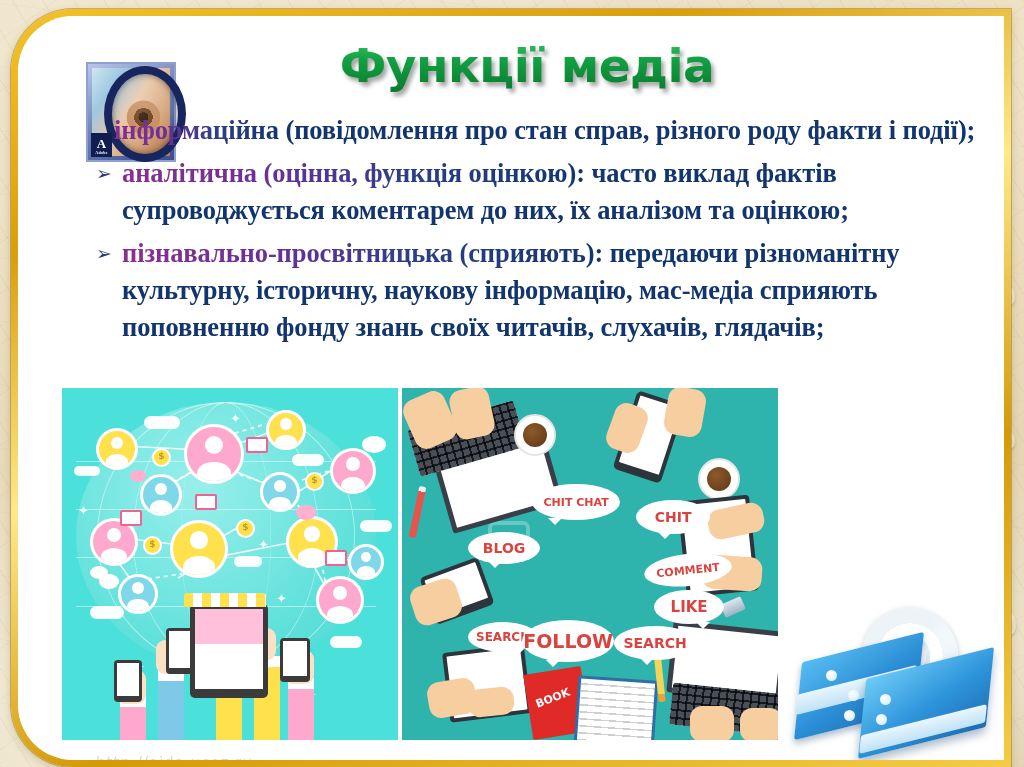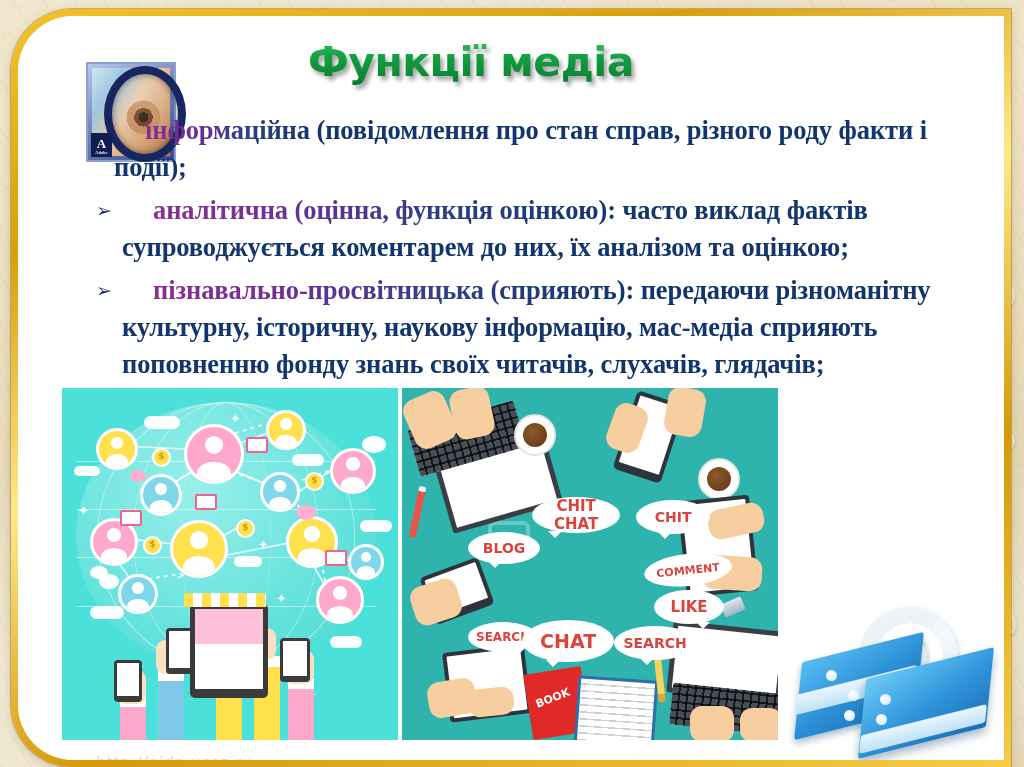--- a/index.html
+++ b/index.html
@@ -63,22 +63,22 @@
     background:radial-gradient(circle at 42% 34%, rgba(255,255,255,.18), rgba(0,0,0,0) 62%);
     box-shadow:inset 0 0 7px rgba(0,0,0,.5);
   }
   .ps-a{
     position:absolute;left:3px;bottom:3px;width:21px;height:24px;
     background:#0f1d50;color:#fff;font:700 13px/22px "Liberation Serif",serif;text-align:center;
   }
   .ps-a small{display:block;font-size:4px;line-height:3px;margin-top:-4px;letter-spacing:.3px;}
 
   .title{
-    position:absolute;left:290px;top:22px;width:470px;text-align:left;
-    font-family:"DejaVu Sans", sans-serif;font-weight:700;font-size:41px;letter-spacing:-.5px;
+    position:absolute;left:274px;top:22px;width:470px;text-align:center;
+    font-family:"DejaVu Sans", sans-serif;font-weight:700;font-size:47px;letter-spacing:-.5px;
     color:#0f9e3f;
     background:linear-gradient(180deg,#39c463 0%,#11a041 40%,#0a7a2e 100%);
     -webkit-background-clip:text;background-clip:text;-webkit-text-fill-color:transparent;
     filter:drop-shadow(3px 4px 2px rgba(90,90,90,.55));
     white-space:nowrap;
   }
 
   
   .body-copy{position:absolute;left:68px;top:96px;width:900px;}
   .bullet{display:flex;align-items:flex-start;margin-bottom:6px;}
@@ -87,21 +87,21 @@
     font-size:19px;line-height:37px;font-family:"DejaVu Sans",sans-serif;
   }
   .b-mark.blank{visibility:hidden;}
   .b-text{
     flex:1;font-family:"Liberation Serif",serif;font-weight:700;font-size:26.5px;line-height:37px;
     color:#12356e;letter-spacing:-.1px;
   }
   .b1 .b-text{margin-left:-8px;}
   .lead{
     background:linear-gradient(95deg,#8b2f8f 0%,#6c2f97 30%,#2c3f86 62%,#12356e 100%);
-    -webkit-background-clip:text;background-clip:text;margin-left:31px;-webkit-text-fill-color:transparent;
+    -webkit-background-clip:text;background-clip:text;-webkit-text-fill-color:transparent;
   }
 
   
   .pics{position:absolute;left:44px;top:372px;width:716px;height:352px;display:flex;}
   .pic{position:relative;overflow:hidden;}
   .pic-left{width:338px;height:352px;background:#4ce0da;}
   .pic-right{width:378px;height:352px;background:#2fb3ad;margin-left:4px;}
 
   
   .globe{
@@ -429,21 +429,21 @@
           <div class="rhand" style="left:338px;top:320px;width:42px;height:34px;"></div>
 
           <div class="book-red" style="left:126px;top:282px;">
             <span style="position:absolute;left:8px;top:22px;color:#fff;font:700 11px/12px 'DejaVu Sans',sans-serif;transform:rotate(-12deg);">BOOK</span>
           </div>
           <div class="book-open" style="left:174px;top:290px;"></div>
 
           <div class="pencil" style="left:254px;top:262px;width:7px;height:52px;background:linear-gradient(180deg,#f3d45a 0 85%,#e8a13c 85% 100%);transform:rotate(-6deg);"></div>
           <div class="pencil" style="left:320px;top:212px;width:22px;height:14px;background:linear-gradient(180deg,#dfe7ee,#9fb3c4);transform:rotate(-24deg);"></div>
 
-          <div class="bubble" style="left:130px;top:109px;width:88px;height:36px;font-size:15px;">
+          <div class="bubble" style="left:130px;top:96px;width:88px;height:36px;font-size:11px;">
             <span>CHIT CHAT</span>
             <span class="tail" style="left:16px;bottom:-12px;"></span>
           </div>
           <div class="bubble" style="left:234px;top:112px;width:74px;height:34px;font-size:14px;">
             <span>CHIT</span>
             <span class="tail" style="left:22px;bottom:-12px;"></span>
           </div>
           <div class="bubble" style="left:66px;top:144px;width:72px;height:32px;font-size:14px;align-items:center;">
             <span>BLOG</span>
             <span class="tail" style="left:20px;bottom:-11px;"></span>
@@ -453,21 +453,21 @@
           </div>
           <div class="bubble" style="left:252px;top:202px;width:70px;height:34px;font-size:15px;">
             <span>LIKE</span>
             <span class="tail" style="right:14px;bottom:-12px;"></span>
           </div>
           <div class="bubble" style="left:66px;top:234px;width:70px;height:30px;font-size:12px;">
             <span>SEARCH</span>
             <span class="tail" style="right:14px;bottom:-11px;"></span>
           </div>
           <div class="bubble" style="left:120px;top:232px;width:92px;height:42px;font-size:19px;">
-            <span>CHAT</span>
+            <span>FOLLOW</span>
             <span class="tail" style="left:24px;bottom:-12px;"></span>
           </div>
           <div class="bubble" style="left:212px;top:238px;width:82px;height:34px;font-size:14px;">
             <span>SEARCH</span>
             <span class="tail" style="left:26px;bottom:-12px;"></span>
           </div>
         </div>
       </div>
 
       <div class="cd-wrap">

